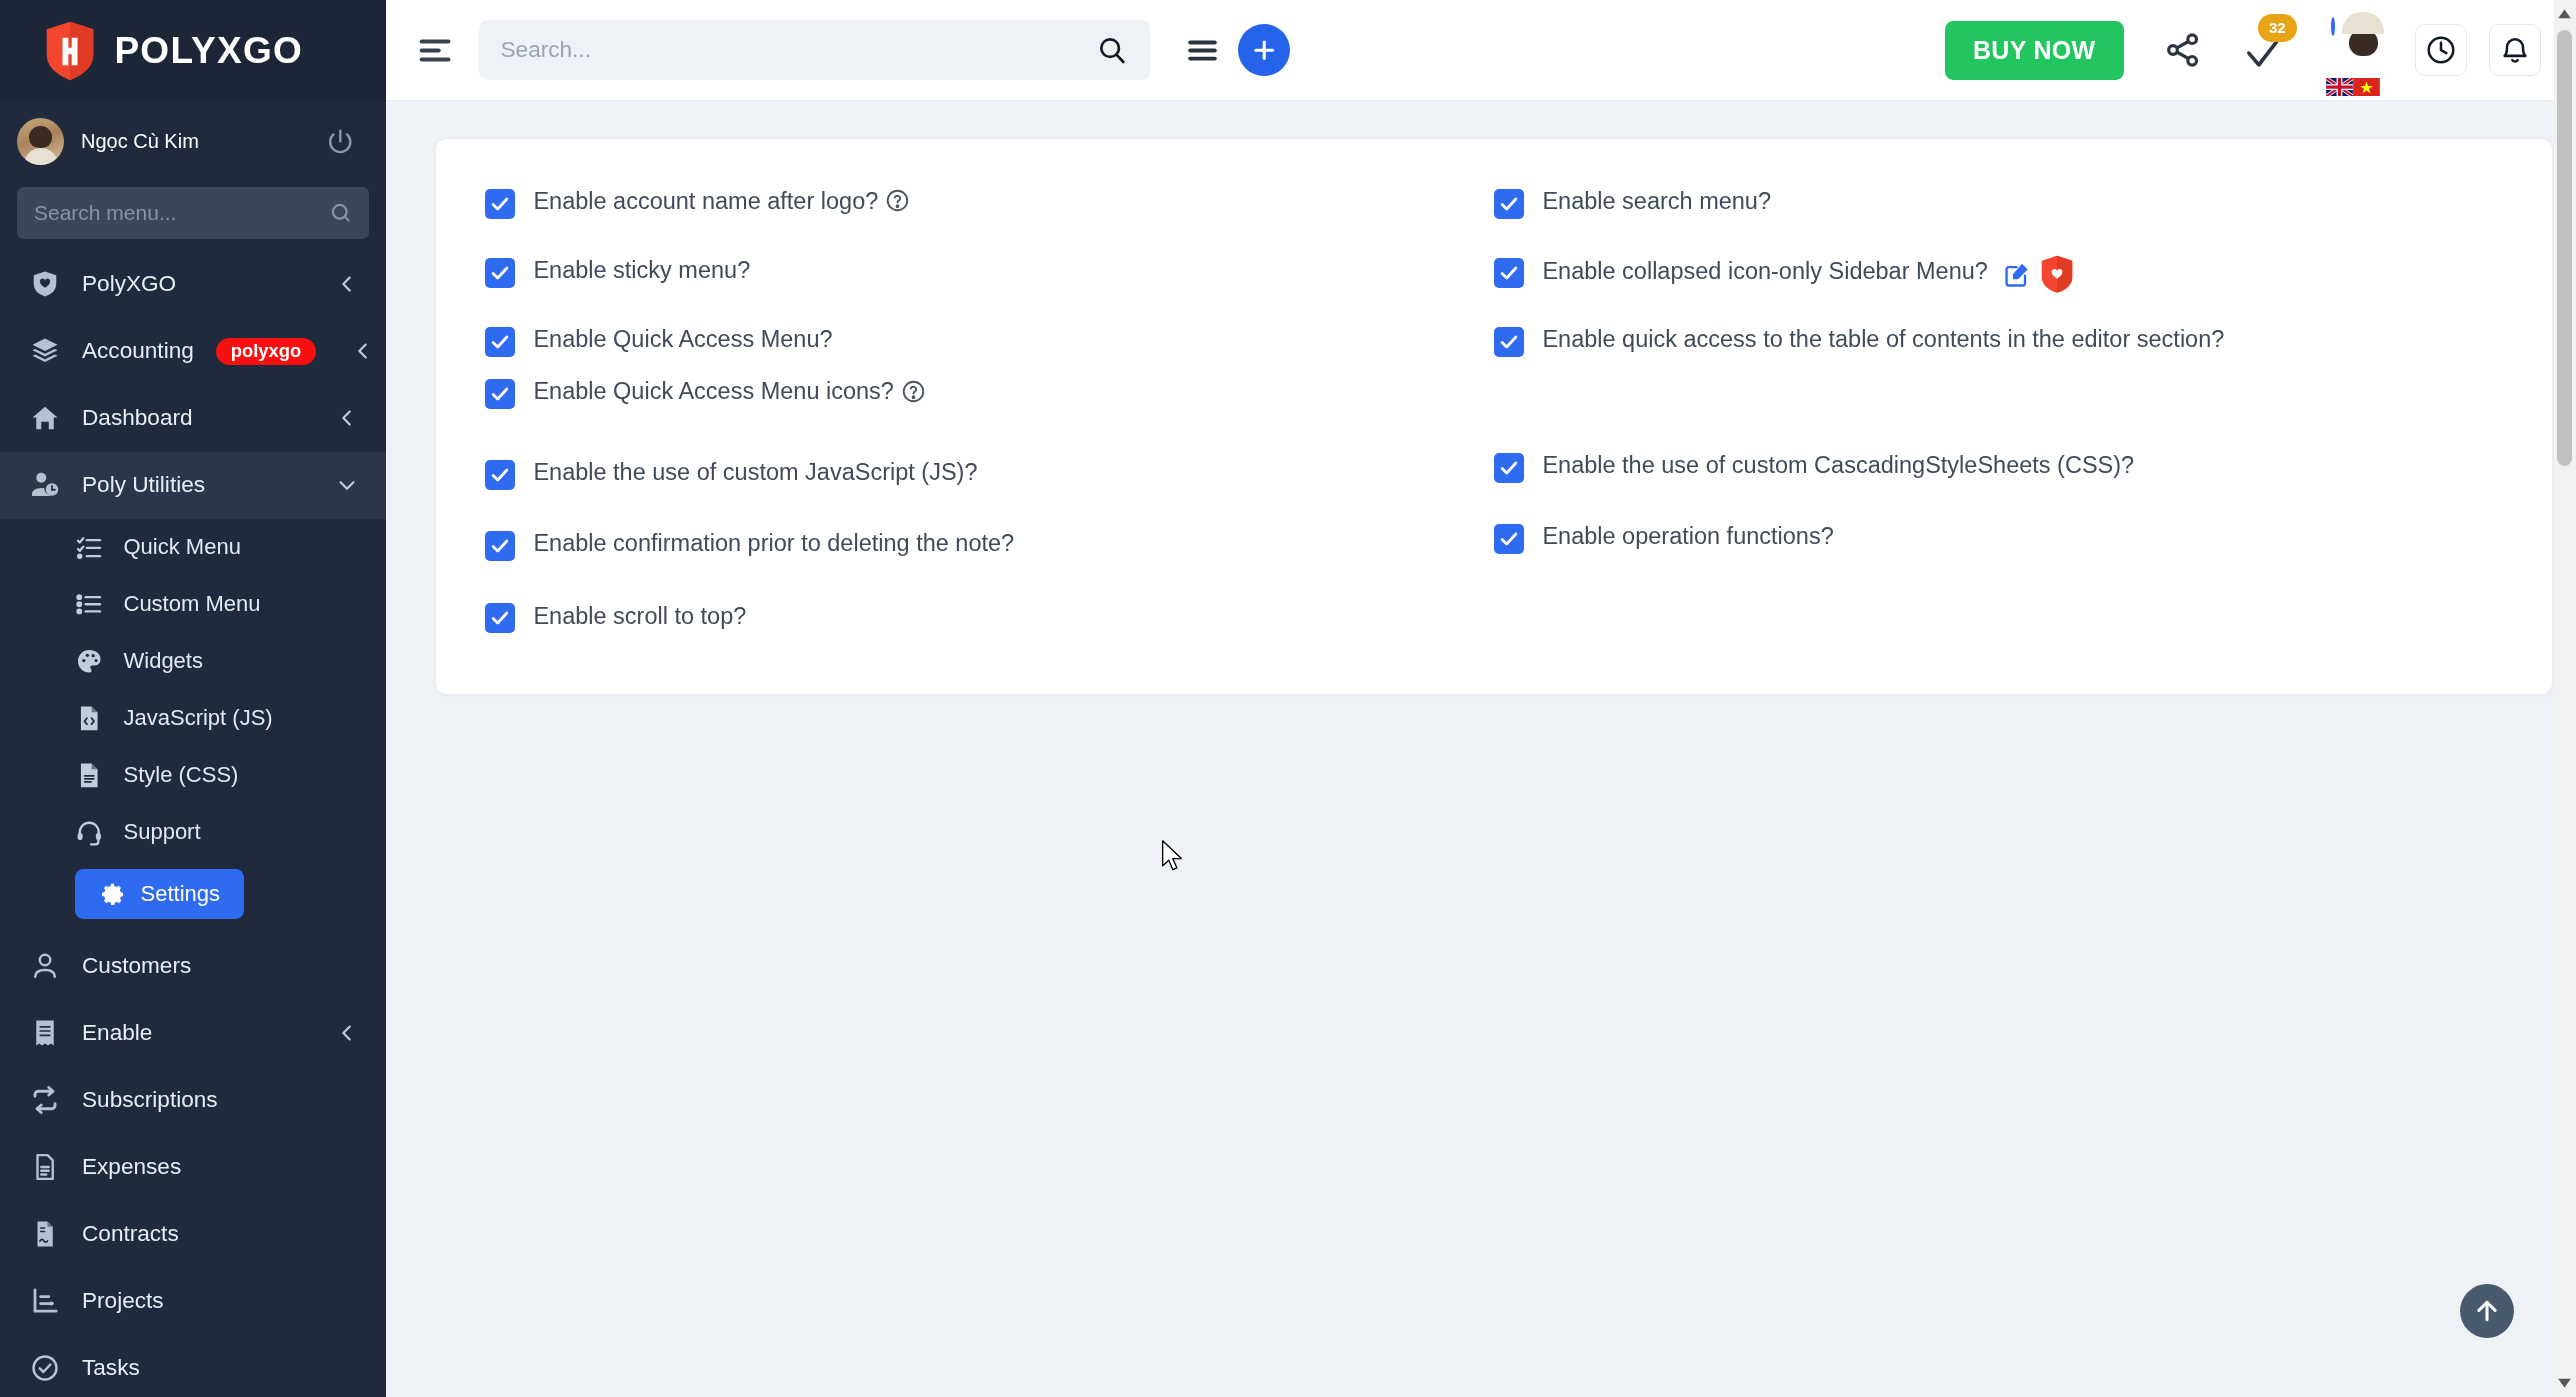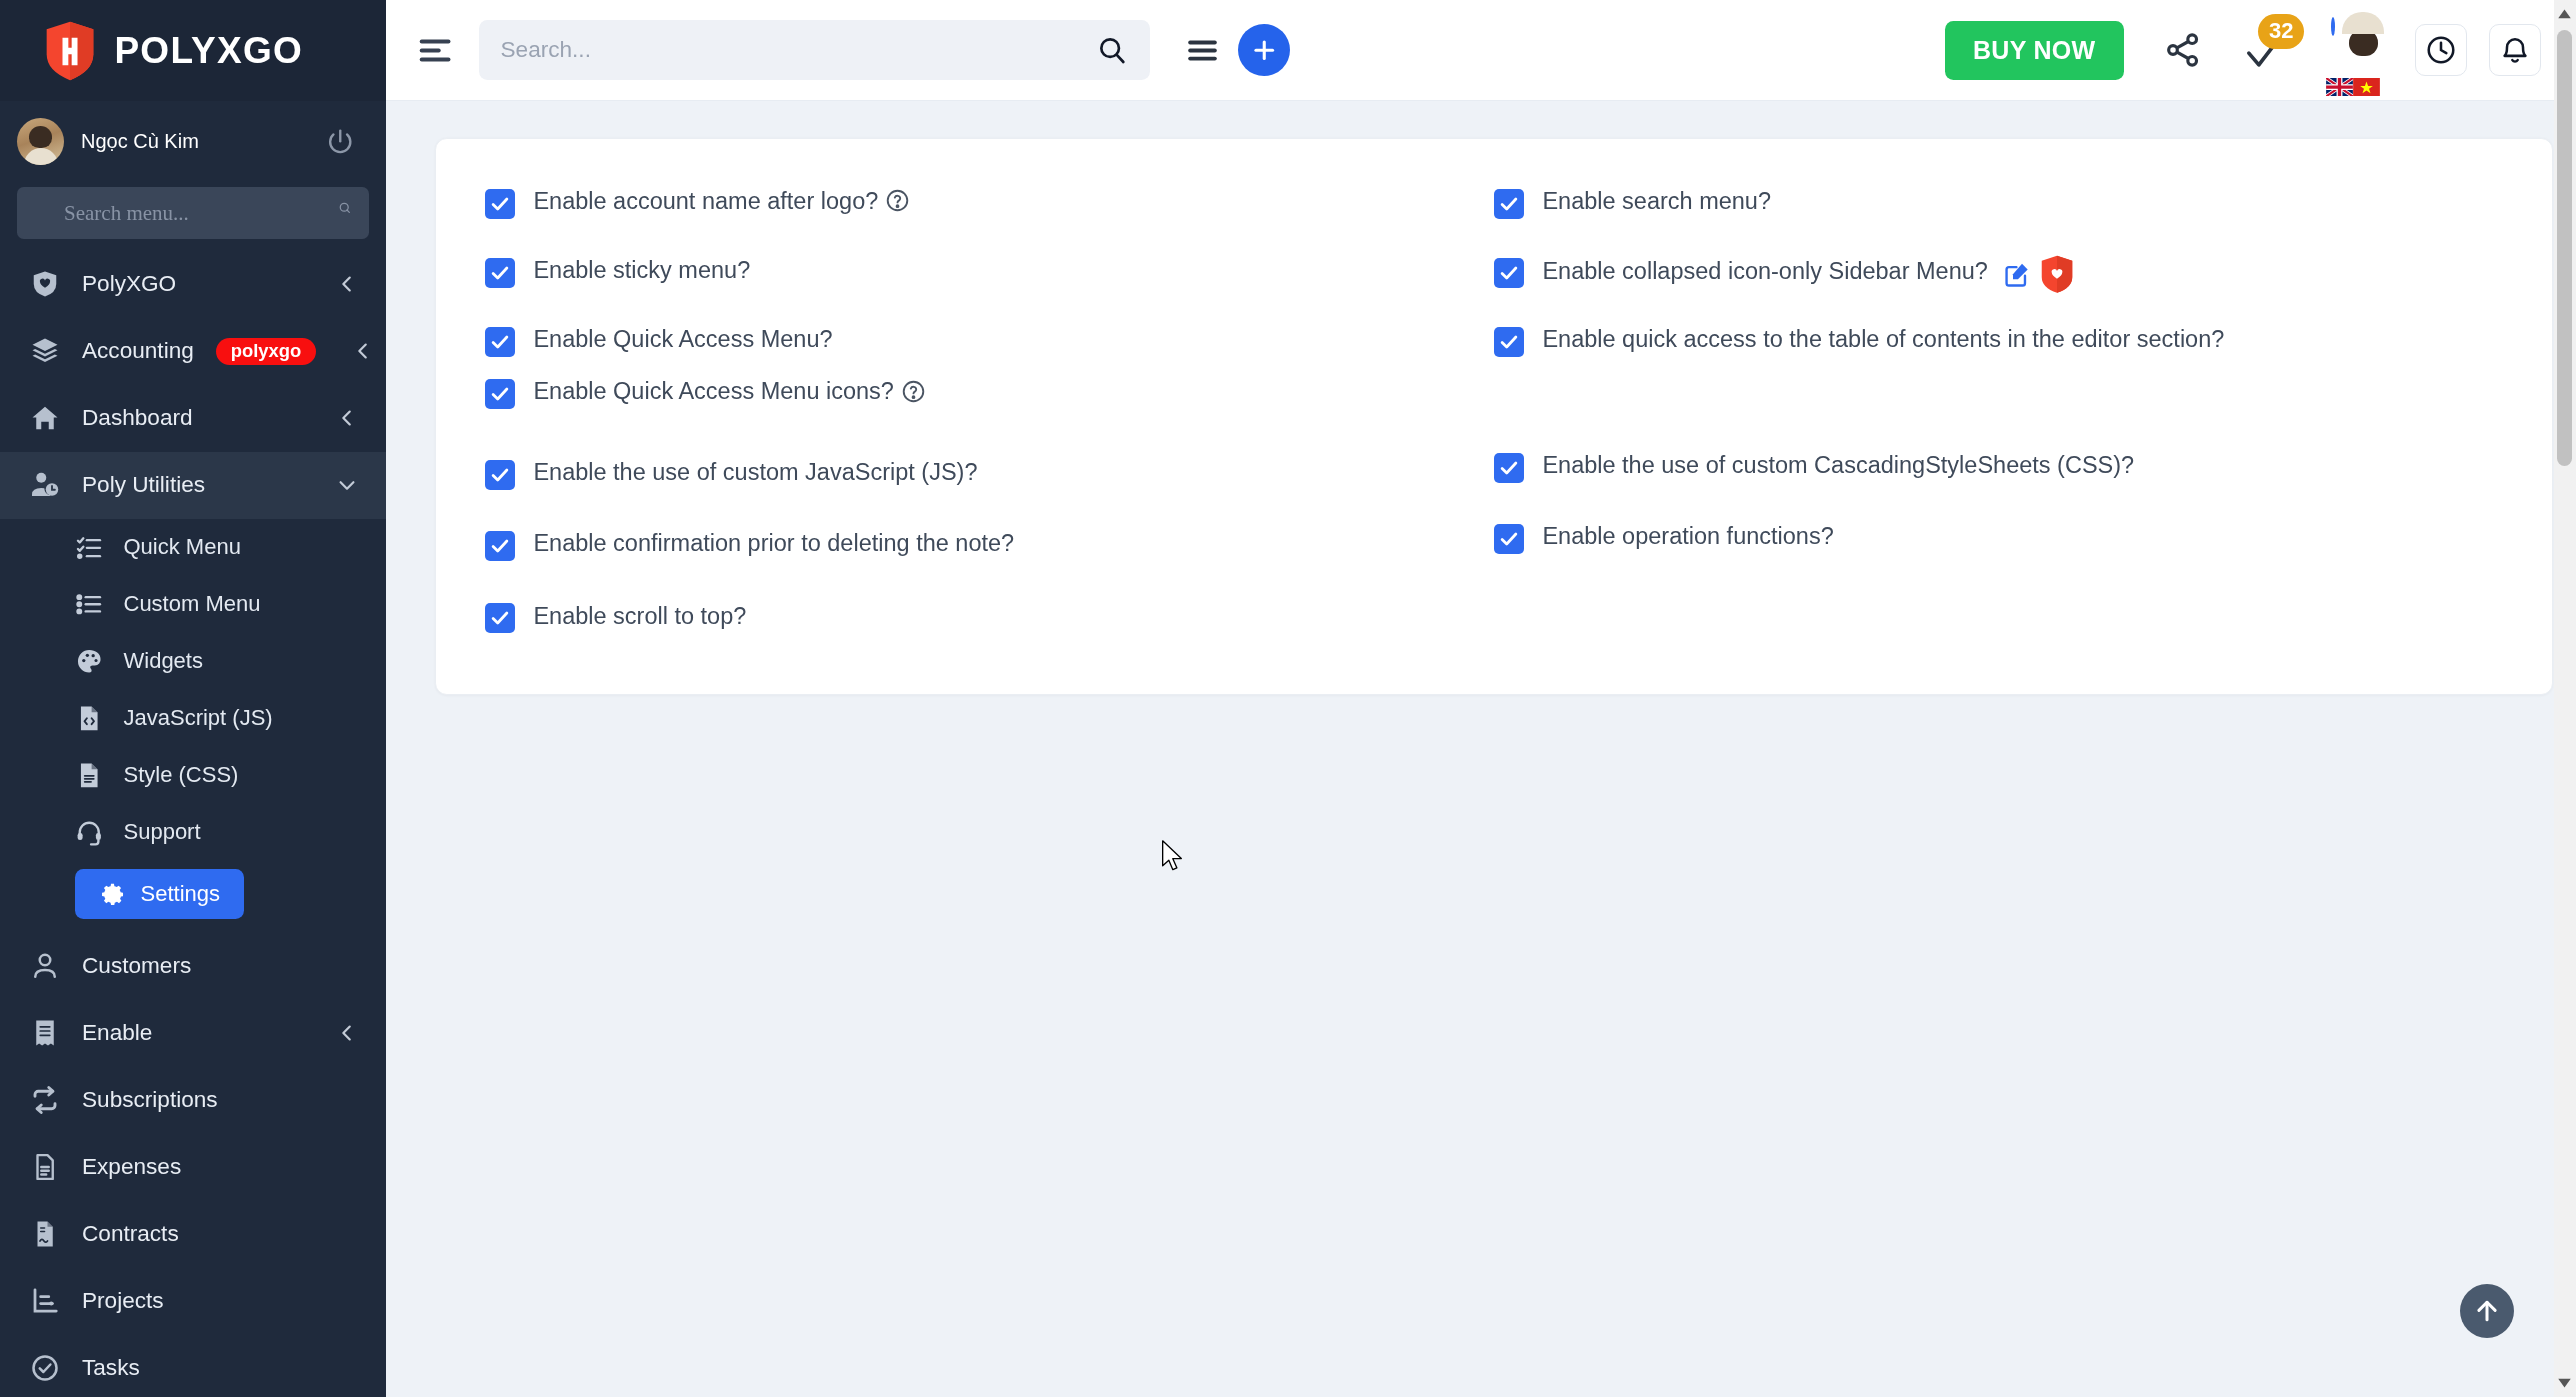--- a/index.html
+++ b/index.html
@@ -49,21 +49,21 @@
   }
   .user-name { color:#fff; font-size: 20px; flex:1; }
   .power-icon { color:#8c97a8; width:28.5px; height:28.5px; }
   .menu-search {
     margin: 5px 17px 11.7px 17px;
     height: 52px; background:#3a4659; border-radius: 6.7px;
     display:flex; align-items:center; padding: 0 17px; gap:8.4px;
   }
   .menu-search input {
     flex:1; background:transparent; border:none; outline:none;
-    color:#f9a8d4; font-size: 21px; font-family:Liberation Serif, serif;margin-left:30px;
+    color:#f9a8d4; font-size: 21px; font-family:Liberation Sans, sans-serif;
   }
   .menu-search input::placeholder { color:#8893a5; }
   .menu-search .s-ic { color:#8893a5; width:23.5px; height:23.5px; }
 
   .nav { flex:1; overflow:hidden; }
   .nav-item {
     display:flex; align-items:center; height: 67px;
     padding: 0 28.5px 0 30px; gap: 22px; color:#e8edf4; font-size: 22.6px;
     cursor:pointer;
   }
@@ -115,21 +115,21 @@
   .tb-spacer { flex:1; }
   .buy-now {
     background:#22c55e; color:#fff; font-size:25px; font-weight:bold;
     padding: 15px 28.5px; border-radius: 8.4px; cursor:pointer; letter-spacing:0.3px;
   }
   .share-ic { width:40px; height:40px; color:#2b3440; margin-left:39px; cursor:pointer;}
   .check-wrap { position:relative; margin-left:40px; width:49px; height:49px; cursor:pointer;}
   .check-wrap .ck { width:40px; height:40px; color:#2b3440; position:absolute; left:0; top:8.4px;}
   .count-badge {
     position:absolute; left: 15px; top:-11.7px;
-    background:#e8a317; color:#fff; font-size:22px; font-weight:bold;
+    background:#e8a317; color:#fff; font-size:15px; font-weight:bold;
     border-radius: 22px; padding: 5.9px 11px 7.5px 11px; line-height:1;
   }
   .avatar-wrap { margin-left:39px; position:relative; width:62px; height:62px; cursor:pointer;}
   .avatar-lg {
     width:62px; height:62px; border-radius:50%; border:2.5px solid #2f6bf0;
     background: linear-gradient(160deg,#c9a87c 0%,#a8835a 45%,#d8c49e 100%);
     position:relative; overflow:hidden;
   }
   .avatar-lg::before {
     content:""; position:absolute; left:16px; top:10px;

